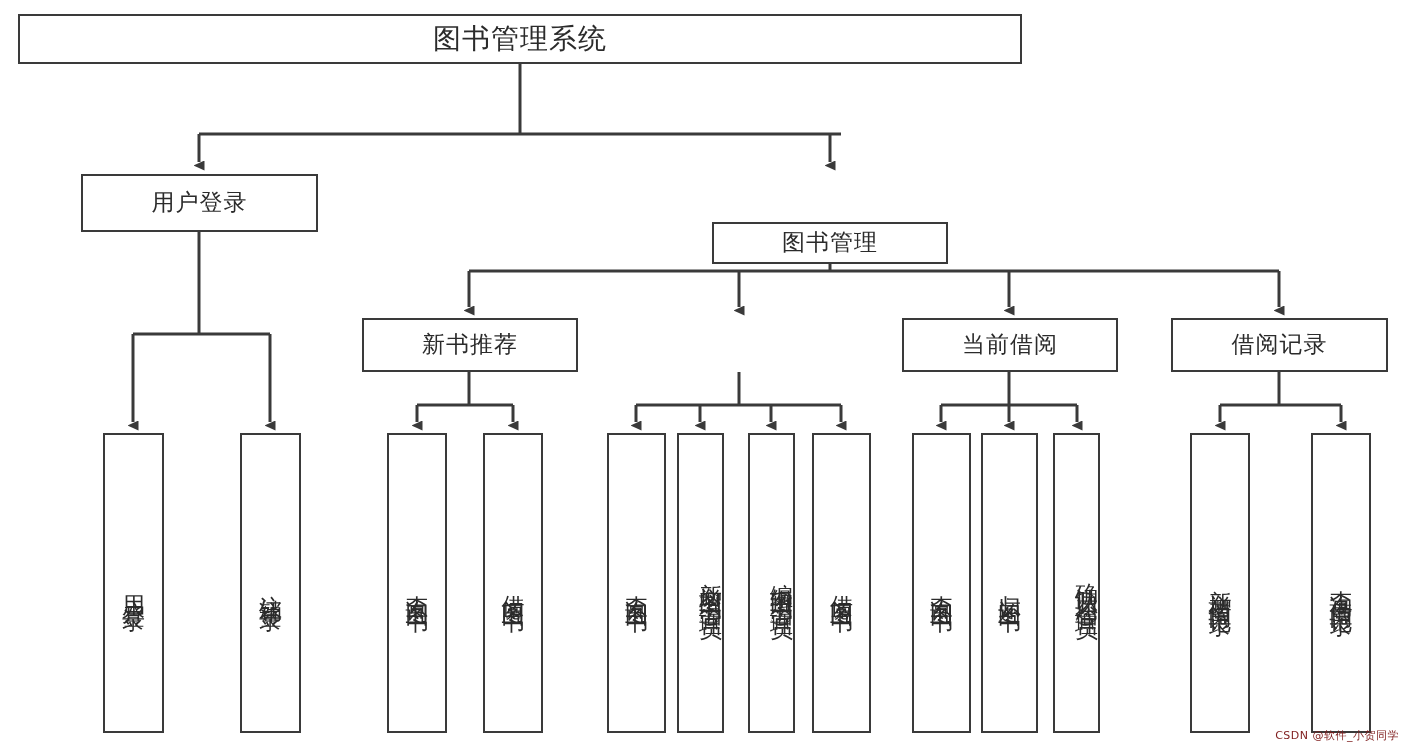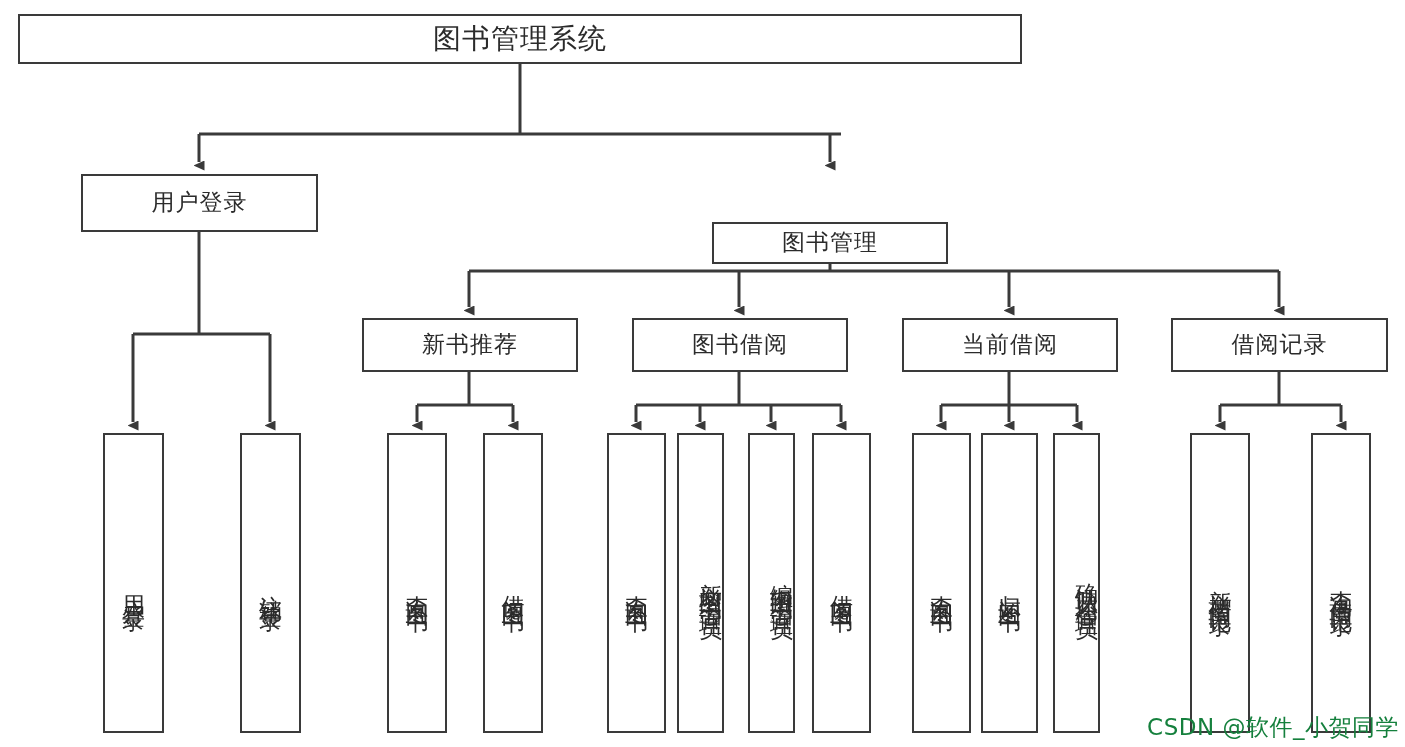--- a/index.html
+++ b/index.html
@@ -57,22 +57,22 @@
     white-space: nowrap;
     overflow: hidden;
   }
   .node.vert.mid {
     align-items: center;
   }
   .watermark {
     position: absolute;
     right: 6px;
     bottom: 4px;
-    font-size: 23px;
-    color: #15803d;
+    font-size: 11px;
+    color: #7f1d1d;
     letter-spacing: 0.5px;
     z-index: 5;
     white-space: nowrap;
   }
 </style>
 </head>
 <body>
 
 <div id="canvas">
 
@@ -125,21 +125,20 @@
       <path d="M1341,405 L1341,422" marker-end="url(#arrow)"></path>
     </g>
   </svg>
 
   <div class="node horiz root" style="left:18px; top:14px; width:1004px; height:50px;">图书管理系统</div>
 
   <div class="node horiz" style="left:81px; top:174px; width:237px; height:58px;">用户登录</div>
   <div class="node horiz" style="left:712px; top:174px; width:236px; height:42px;margin-top:48px;">图书管理</div>
 
   <div class="node horiz" style="left:362px; top:318px; width:216px; height:54px;text-align:right;">新书推荐</div>
-  <div class="node horiz" style="left:632px; top:318px; width:216px; height:54px;">图书借阅</div>
   <div class="node horiz" style="left:1171px; top:318px; width:217px; height:54px;">借阅记录</div>
   <div class="node horiz" style="left:902px; top:318px; width:216px; height:54px;">当前借阅</div>
 
   <div class="node vert mid" style="left:103px; top:433px; width:61px; height:300px;">用户登录</div>
   <div class="node vert mid" style="left:240px; top:433px; width:61px; height:300px;">注销登录</div>
 
   <div class="node vert mid" style="left:387px; top:433px; width:60px; height:300px;">查询图书</div>
   <div class="node vert mid" style="left:483px; top:433px; width:60px; height:300px;">借阅图书</div>
 
   <div class="node vert mid" style="left:607px; top:433px; width:59px; height:300px;">查询图书</div>

